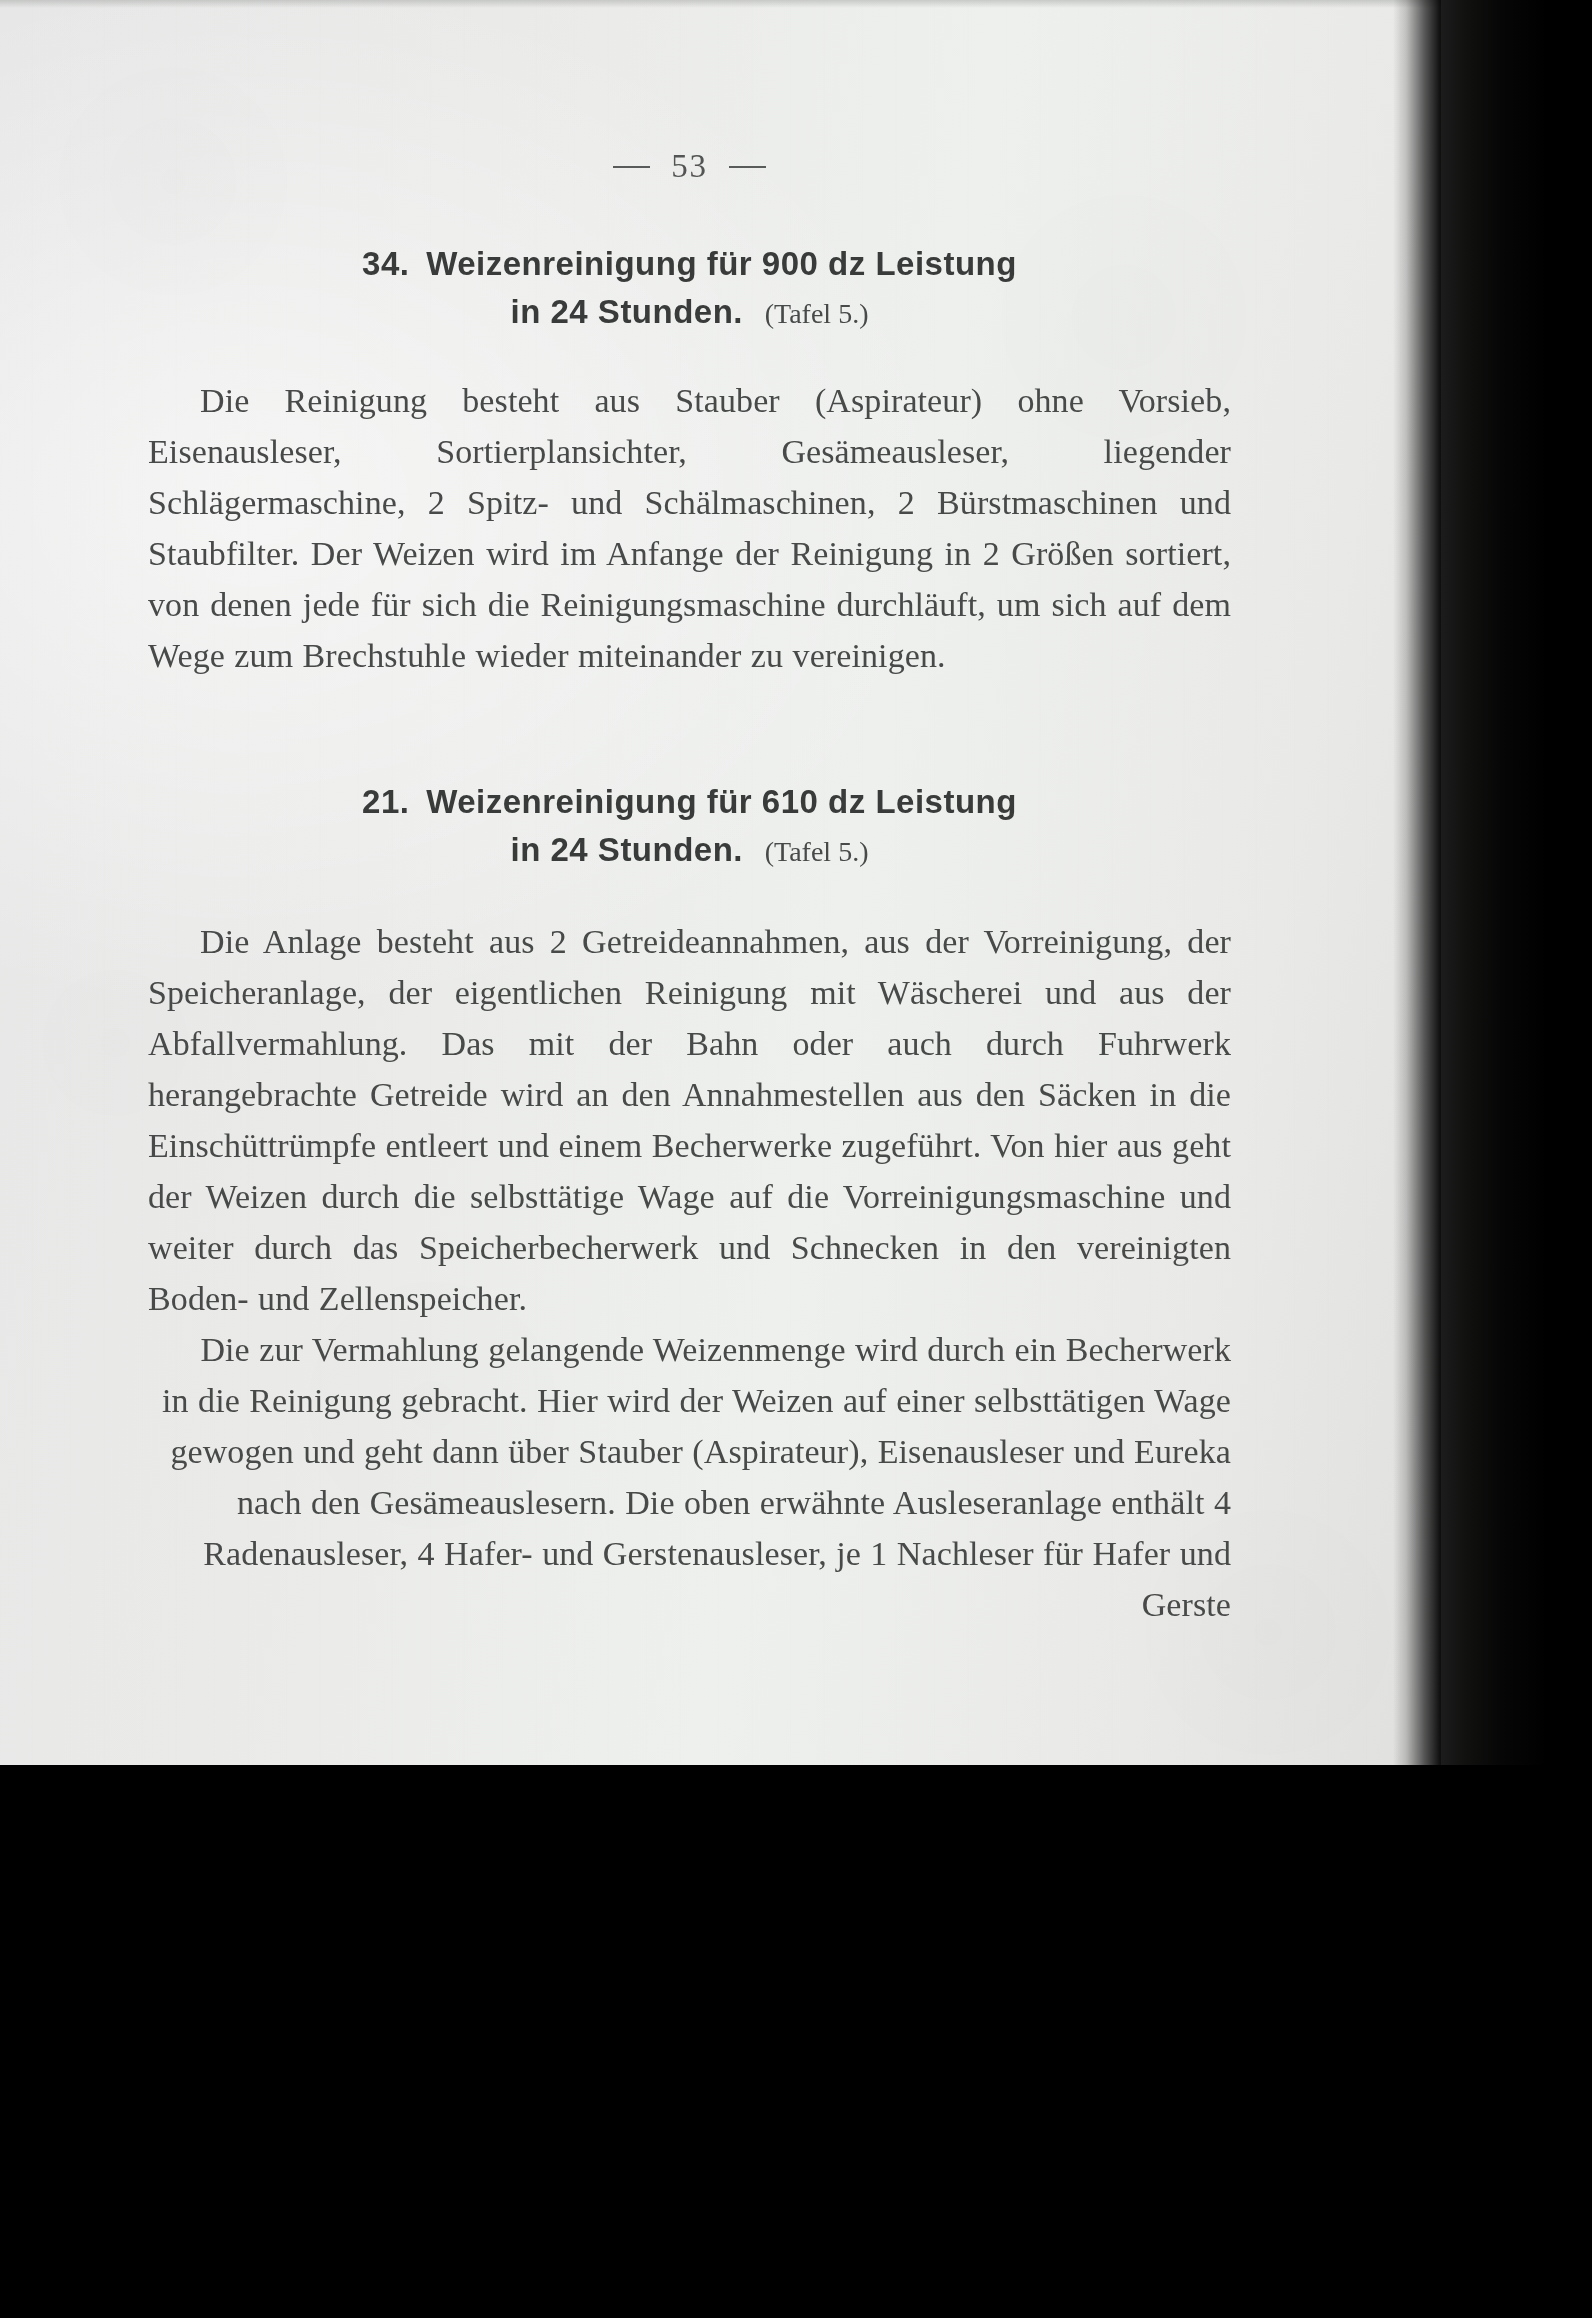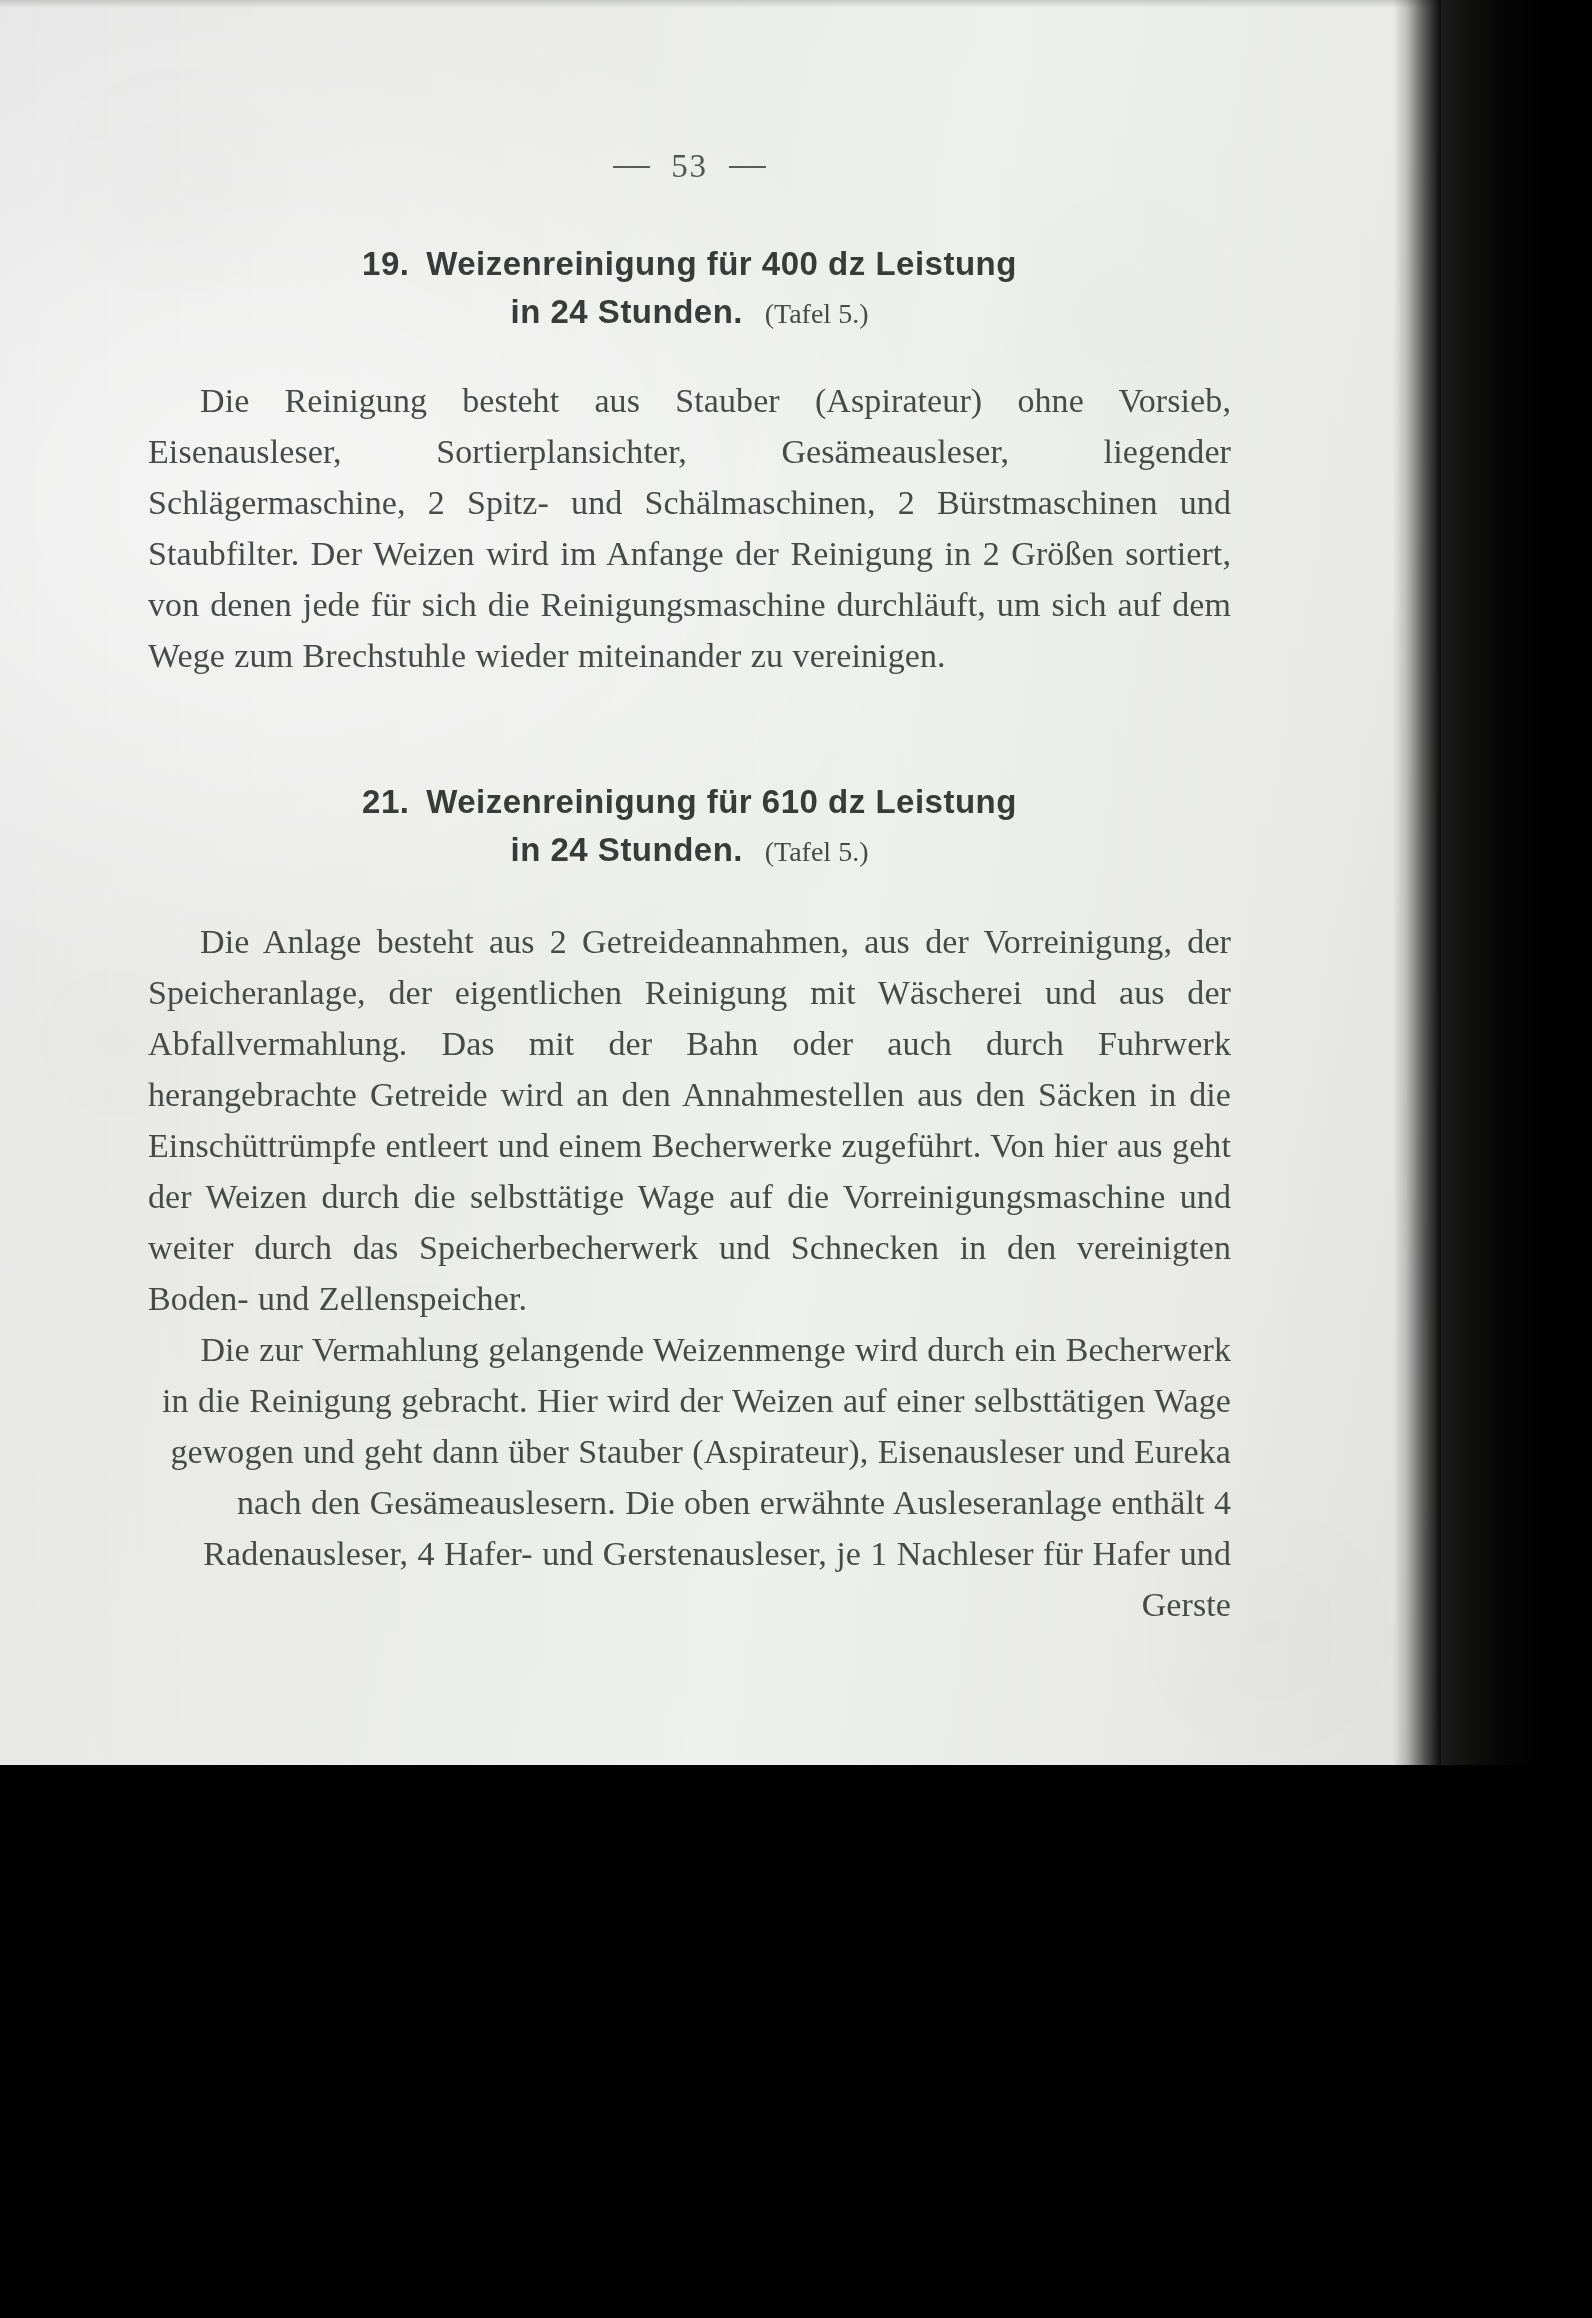--- a/index.html
+++ b/index.html
@@ -205,21 +205,21 @@
       <div id="text-column">
 
         <div class="folio">
           <span class="rule"></span><span>53</span><span class="rule"></span>
         </div>
 
 
         <div class="gap-before-34"></div>
 
         <h2 class="section">
-          <span class="num">19.</span><span>Weizenreinigung für 400 dz Leistung</span>
+          <span class="num">34.</span><span>Weizenreinigung für 900 dz Leistung</span>
           <span class="line2">
             <span>in 24 Stunden.</span><span class="tafel">(Tafel 5.)</span>
           </span>
         </h2>
 
         <div class="gap-after-34"></div>
 
         <p class="body indent">Die Reinigung besteht aus Stauber (Aspirateur) ohne Vorsieb, Eisenausleser, Sortierplansichter, Gesämeausleser, liegender Schlägermaschine, 2 Spitz- und Schälmaschinen, 2 Bürstmaschinen und Staubfilter. Der Weizen wird im Anfange der Reinigung in 2 Größen sortiert, von denen jede für sich die Reinigungsmaschine durchläuft, um sich auf dem Wege zum Brechstuhle wieder miteinander zu vereinigen.</p>
 
         <div class="gap-before-35"></div>

